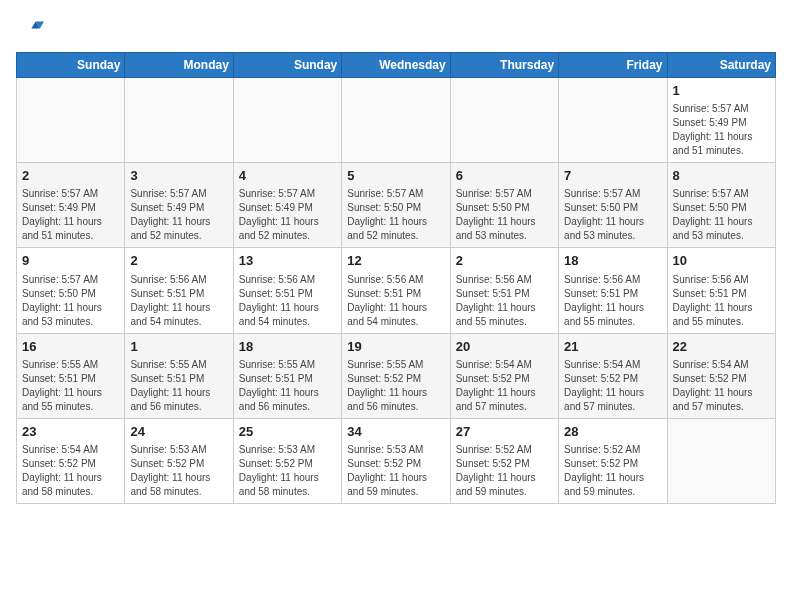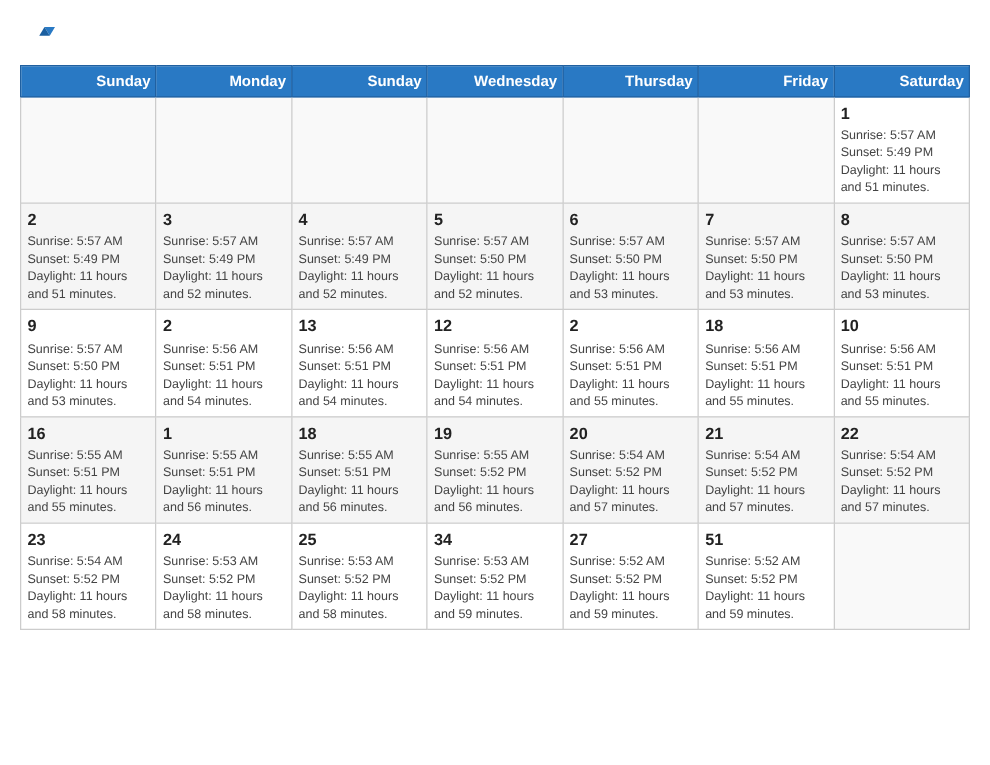--- a/index.html
+++ b/index.html
@@ -293,21 +293,21 @@
 Sunset: 5:52 PM
 Daylight: 11 hours and 59 minutes.</div>
         </td>
         <td>
           <span class="day-num">27</span>
           <div class="day-info" style="white-space: pre-line;">Sunrise: 5:52 AM
 Sunset: 5:52 PM
 Daylight: 11 hours and 59 minutes.</div>
         </td>
         <td>
-          <span class="day-num">51</span>
+          <span class="day-num">28</span>
           <div class="day-info" style="white-space: pre-line;">Sunrise: 5:52 AM
 Sunset: 5:52 PM
 Daylight: 11 hours and 59 minutes.</div>
         </td>
         <td class="empty"></td>
       </tr>
     </tbody>
 </table>
 
 </body></html>

